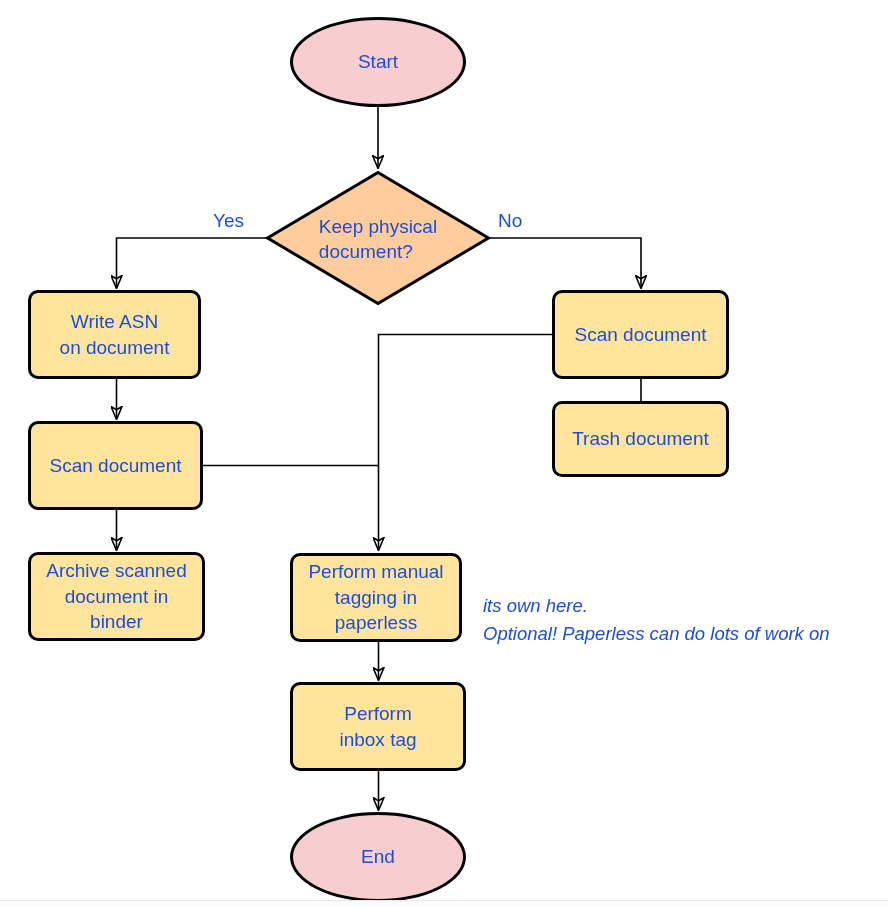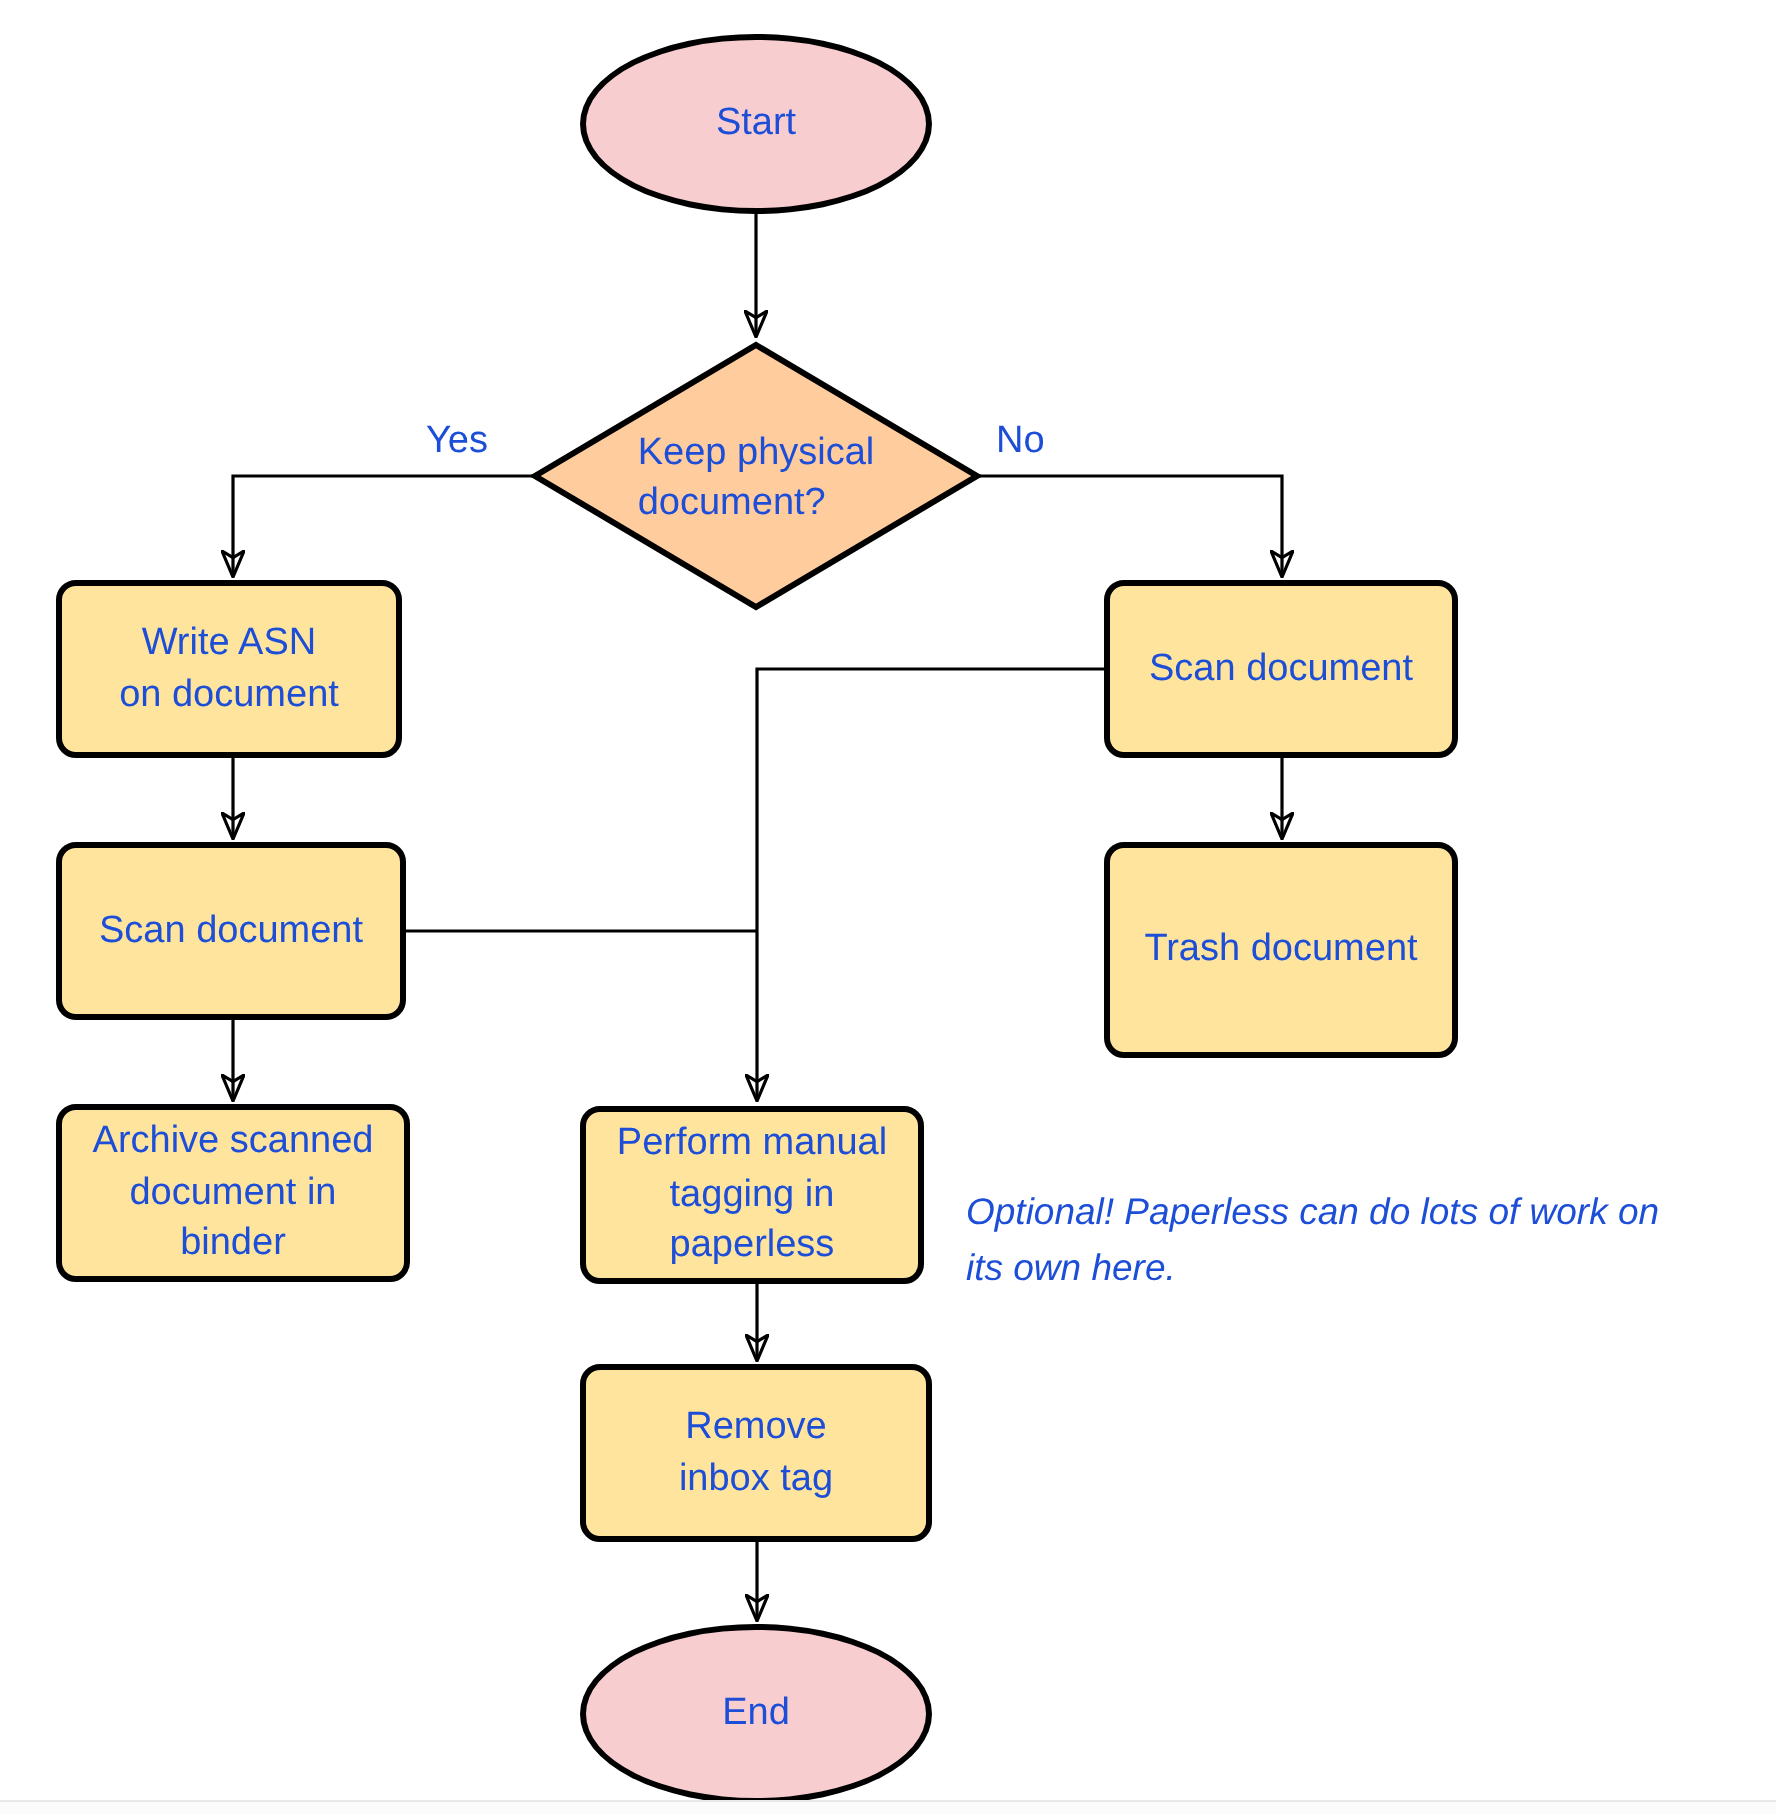--- a/index.html
+++ b/index.html
@@ -137,42 +137,42 @@
   <div class="node process" style="left:28px; top:552px; width:177px; height:89px;">
     <span>Archive scanned
 document in
 binder</span>
   </div>
 
   <div class="node process" style="left:552px; top:290px; width:177px; height:89px;">
     <span>Scan document</span>
   </div>
 
-  <div class="node process" style="left:552px; top:421px; width:177px; height:108px;">
+  <div class="node process" style="left:552px; top:401px; width:177px; height:76px;">
     <span>Trash document</span>
   </div>
 
   <div class="node process" style="left:290px; top:553px; width:172px; height:89px;">
     <span>Perform manual
 tagging in
 paperless</span>
   </div>
 
   <div class="node process" style="left:290px; top:682px; width:176px; height:89px;">
-    <span>Remove
+    <span>Perform
 inbox tag</span>
   </div>
 
   <div class="node terminal" style="left:290px; top:812px; width:176px; height:90px;">
     <span>End</span>
   </div>
 
   <span class="edge-label" style="left:213px; top:211px;">Yes</span>
   <span class="edge-label" style="left:498px; top:211px;">No</span>
 
   <div class="annotation">
+    <div>its own here.</div>
     <div>Optional! Paperless can do lots of work on</div>
-    <div>its own here.</div>
   </div>
 
   <div class="page-bottom-edge"></div>
 
 </div>
 
 </body></html>

